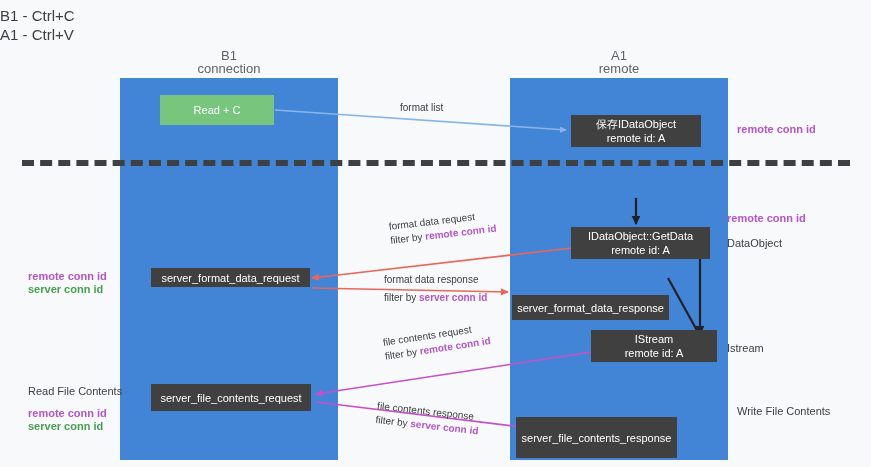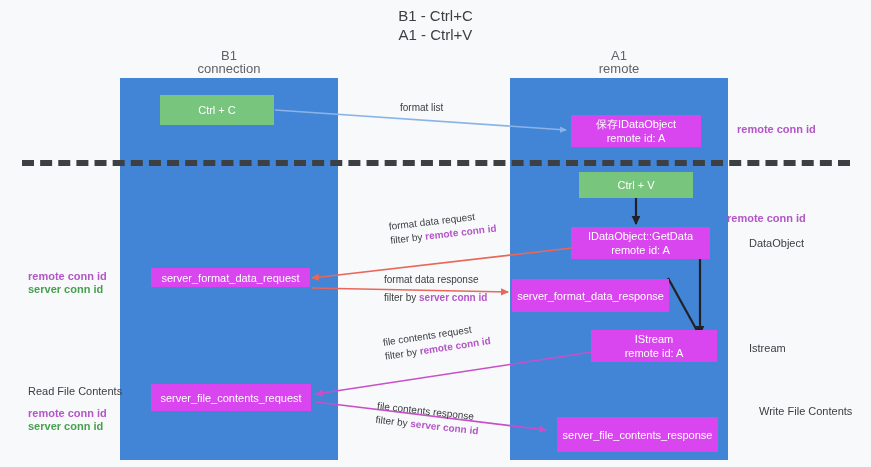--- a/index.html
+++ b/index.html
@@ -17,21 +17,21 @@
     height: 467px;
     background: #f8f9fa;
     overflow: hidden;
   }
   
   .title {
     position: absolute;
     left: 0;
     top: 6px;
     width: 871px;
-    text-align: center;
+    text-align: left;
     font-size: 15px;
     color: #3c4043;
     line-height: 19px;
   }
   
   .col-head {
     position: absolute;
     text-align: center;
     font-size: 13px;
     color: #5f6368;
@@ -62,34 +62,34 @@
     flex-direction: column;
     align-items: center;
     justify-content: center;
     color: #ffffff;
     font-size: 11px;
     line-height: 14px;
     text-align: center;
     padding: 2px 4px;
   }
   .box.green { background: #78c57d; }
-  .box.orange { background: #d946ef; }
+  .box.orange { background: #404040; }
   .box .l2 { display: block; }
 
   
   .lbl {
     position: absolute;
     font-size: 11px;
     line-height: 14px;
     white-space: nowrap;
   }
   .lbl.purple  { color: #b455c8; font-weight: bold; }
   .lbl.green   { color: #47a04f; font-weight: bold; }
   .lbl.dark    { color: #3c4043; }
-  .lbl.mid     { color: #3c4043; margin-left: 22px; }
+  .lbl.mid     { color: #3c4043; }
 
   
   .edgelbl {
     position: absolute;
     font-size: 10px;
     line-height: 14px;
     color: #3c4043;
     white-space: nowrap;
   }
   .edgelbl .hl { color: #b455c8; font-weight: bold; }
@@ -153,55 +153,52 @@
     <path d="M700,258 L700,334" stroke="#202124" stroke-width="2.2" fill="none" marker-end="url(#ah-black)"></path>
 
     <path d="M592,352 L316,394" stroke="#c94fc9" stroke-width="1.6" fill="none" marker-end="url(#ah-mag)"></path>
 
     <path d="M316,402 L546,430" stroke="#c94fc9" stroke-width="1.6" fill="none" marker-end="url(#ah-mag)"></path>
   </svg>
 
   <div class="divider"></div>
 
   <div class="box green" style="left:160px; top:95px; width:114px; height:30px;">
-    <span>Ctrl + C</span>
+    <span>Read + C</span>
   </div>
 
   <div class="box orange" style="left:571px; top:115px; width:130px; height:32px;">
     <span>保存IDataObject</span>
     <span class="l2">remote id: A</span>
   </div>
 
-  <div class="box green" style="left:579px; top:172px; width:114px; height:26px;">
-    <span>Ctrl + V</span>
-  </div>
 
   <div class="box orange" style="left:571px; top:227px; width:139px; height:32px;">
     <span>IDataObject::GetData</span>
     <span class="l2">remote id: A</span>
   </div>
 
   <div class="box orange" style="left:151px; top:268px; width:159px; height:19px;">
     <span>server_format_data_request</span>
   </div>
 
-  <div class="box orange" style="left:512px; top:279px; width:157px; height:33px;">
+  <div class="box orange" style="left:512px; top:295px; width:157px; height:25px;">
     <span>server_format_data_response</span>
   </div>
 
   <div class="box orange" style="left:591px; top:330px; width:126px; height:32px;">
     <span>IStream</span>
     <span class="l2">remote id: A</span>
   </div>
 
   <div class="box orange" style="left:151px; top:384px; width:160px; height:27px;">
     <span>server_file_contents_request</span>
   </div>
 
-  <div class="box orange" style="left:557px; top:417px; width:161px; height:35px;">
+  <div class="box orange" style="left:516px; top:417px; width:161px; height:41px;">
     <span>server_file_contents_response</span>
   </div>
 
   <div class="edgelbl" style="left:400px; top:101px;">
     <span>format list</span>
   </div>
 
   <div class="edgelbl rot" style="left:388px; top:220px; transform: rotate(-6.6deg);">
     <div>format data request</div>
     <div>

